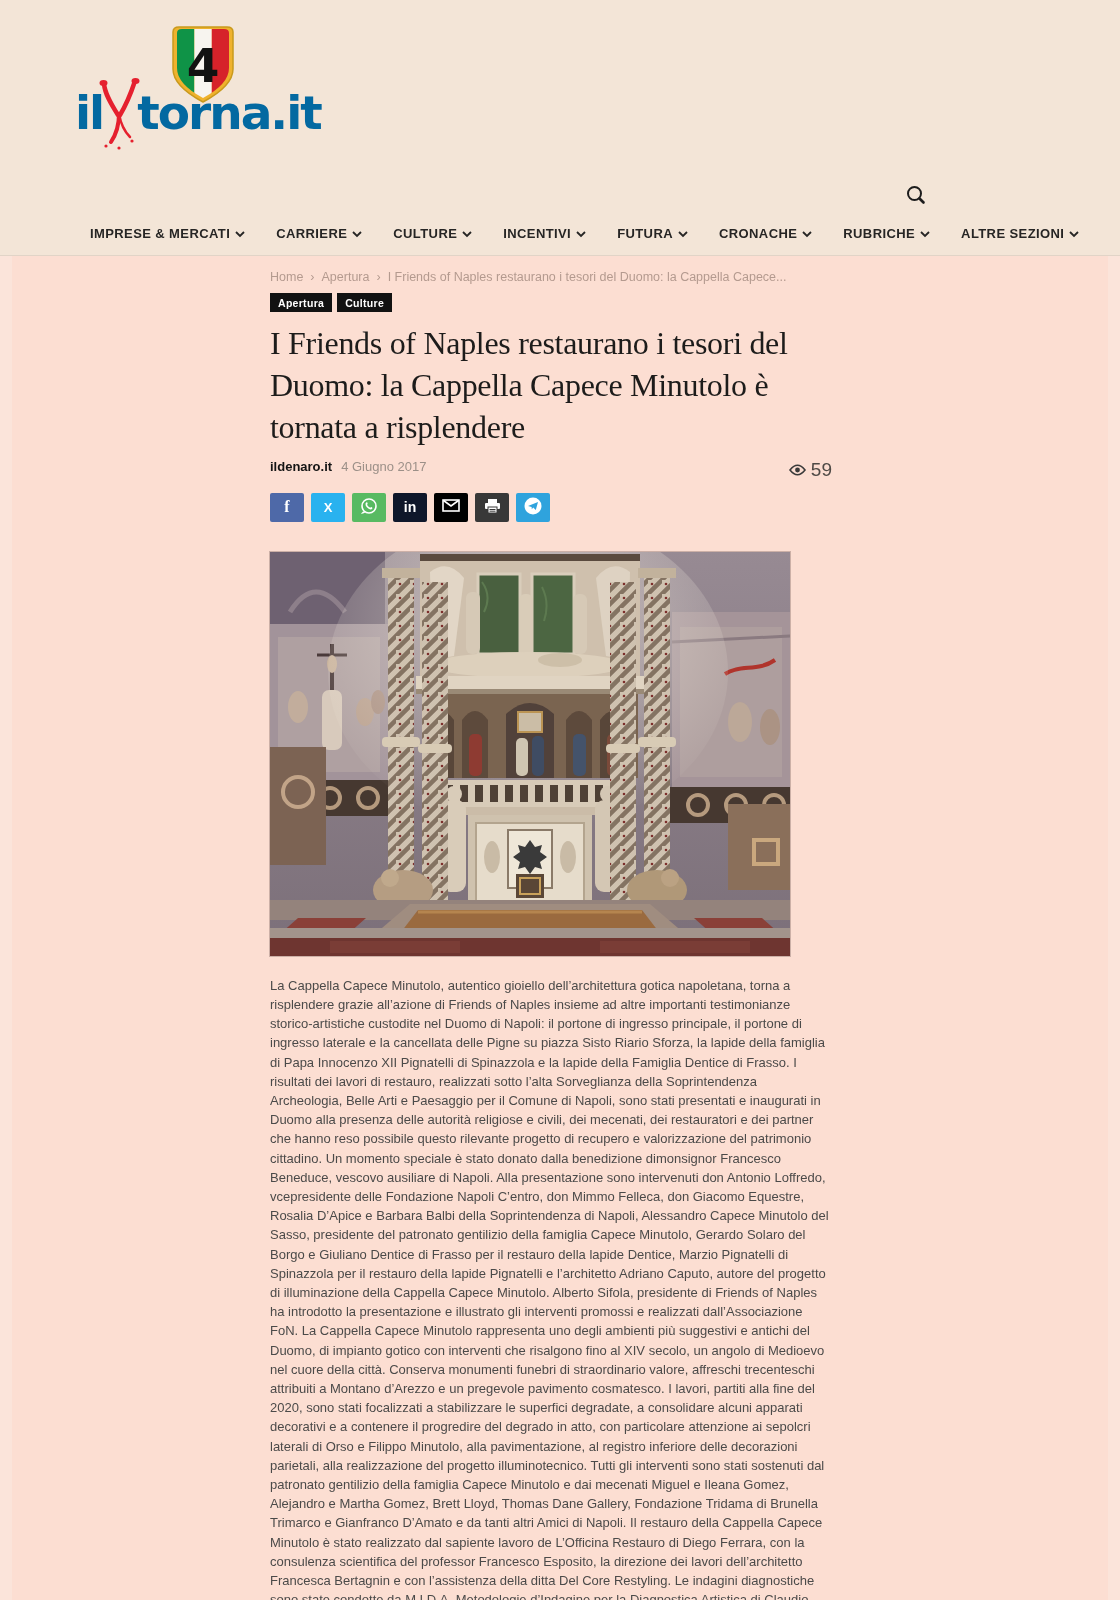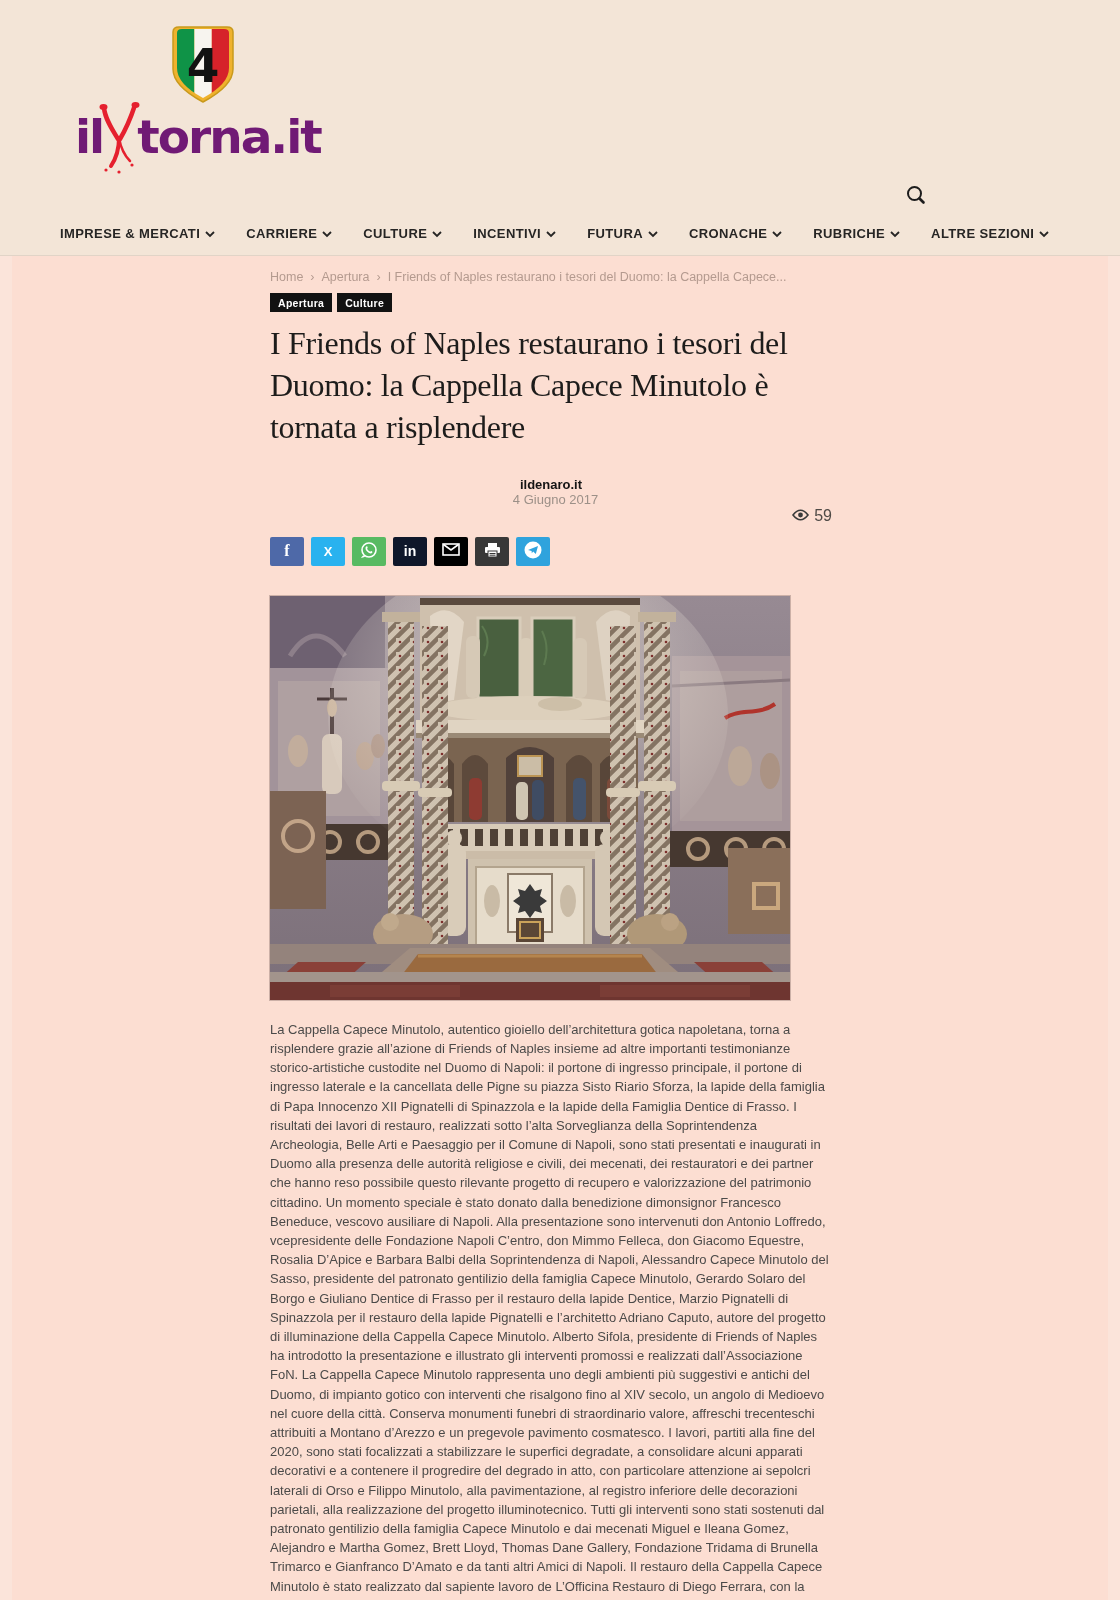--- a/index.html
+++ b/index.html
@@ -4,30 +4,30 @@
 <style>
   * { margin:0; padding:0; box-sizing:border-box; }
   html,body { width:1120px; height:1600px; overflow:hidden; }
   body { font-family:"Liberation Sans", sans-serif; background:#fbe4da; }
 
   
   .site-header { position:relative; width:1120px; height:256px; background:#f3e5d7;
                  border-bottom:1px solid rgba(0,0,0,.07); }
   .logo { position:absolute; left:75px; top:22px; width:300px; height:135px; }
   .logo-shield { position:absolute; left:90px; top:4px; }
-  .logo-text { position:absolute; left:0; top:80px; display:flex; align-items:flex-end;
-               font-weight:bold; font-size:47px; letter-spacing:-2px; color:#701a75;
+  .logo-text { position:absolute; left:0; top:56px; display:flex; align-items:flex-end;
+               font-weight:bold; font-size:47px; letter-spacing:-2px; color:#0369a1;
                font-family:"DejaVu Sans", sans-serif; }
   .logo-glyph { position:relative; width:44px; height:78px; margin:0 -4px -16px -6px; }
 
   .search-btn { position:absolute; left:900px; top:180px; width:32px; height:32px;
                 background:none; border:none; cursor:pointer; }
 
   .main-nav { position:absolute; left:0; bottom:0; width:100%; height:44px;
-              display:flex; align-items:center; padding-left:60px; gap:31px; }
+              display:flex; align-items:center; padding-left:90px; gap:31px; }
   .nav-item { display:flex; align-items:center; gap:5px; text-decoration:none;
               color:#262524; font-size:13px; font-weight:bold; letter-spacing:.4px;
               text-transform:uppercase; cursor:pointer; }
   .nav-item svg { margin-top:1px; }
 
   
   .content-area { width:1096px; margin:0 12px; min-height:1344px; background:#fcded2; }
   .container { position:relative; width:562px; margin-left:258px; padding-top:14px; }
 
   .breadcrumb { display:flex; gap:7px; font-size:12.5px; color:#b49a8f; white-space:nowrap;
@@ -35,25 +35,25 @@
   .breadcrumb a { color:#b49a8f; text-decoration:none; cursor:pointer; }
   .crumb-sep { color:#b49a8f; }
 
   .badge-row { margin-top:9px; display:flex; gap:5px; }
   .badge { background:#121212; color:#ffffff; font-size:10.5px; font-weight:bold;
            padding:4px 8px 3px; letter-spacing:.3px; cursor:pointer; }
 
   .article-title { margin-top:11px; font-family:"Liberation Serif", serif; font-weight:500;
                    font-size:32px; line-height:1.31; color:#1d1c1b; letter-spacing:-.3px; }
 
-  .byline { margin-top:28px; display:flex; align-items:center; font-size:13px;flex-direction:column; }
+  .byline { margin-top:10px; display:flex; align-items:flex-start; font-size:13px; }
   .byline .author { font-weight:bold; color:#141414; }
   .byline .date { margin-left:9px; color:#9c9088; }
   .views { margin-left:auto; display:flex; align-items:center; gap:5px; color:#4f4a46;
-           font-size:16px; }
+           font-size:19px; }
 
   .share-row { margin-top:12px; display:flex; gap:7px; }
   .share-btn { width:34px; height:29px; border:none; border-radius:2px; cursor:pointer;
                display:flex; align-items:center; justify-content:center;
                color:#fff; font-weight:bold; font-size:13px; }
 
   .article-figure { margin-top:30px; width:520px; height:404px; }
   .article-figure svg { display:block; outline:1px solid rgba(60,40,40,.25); }
 
   .article-body { margin-top:20px; width:562px; font-size:13px; line-height:19.2px;

